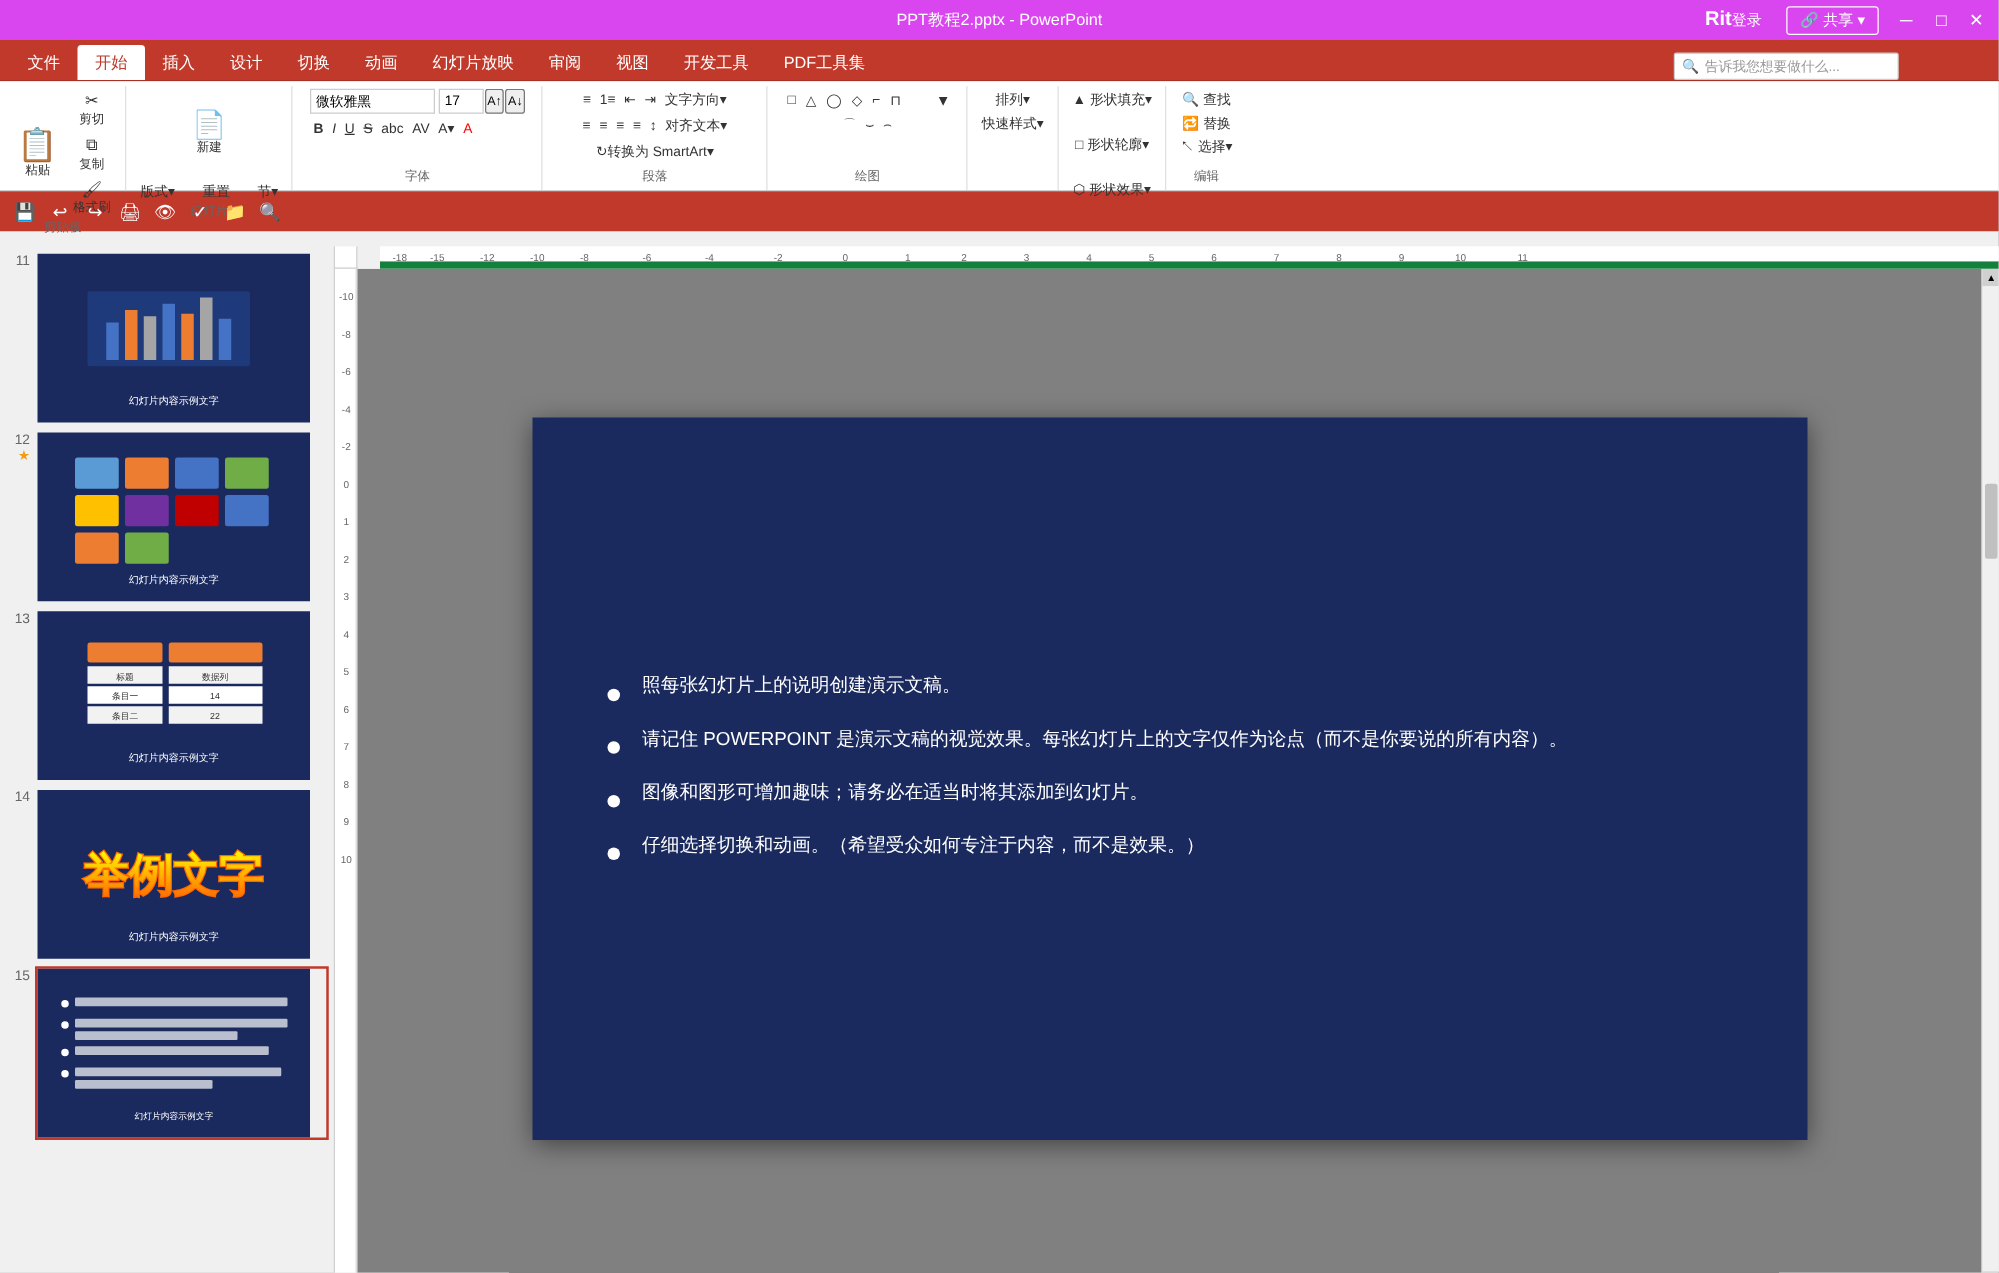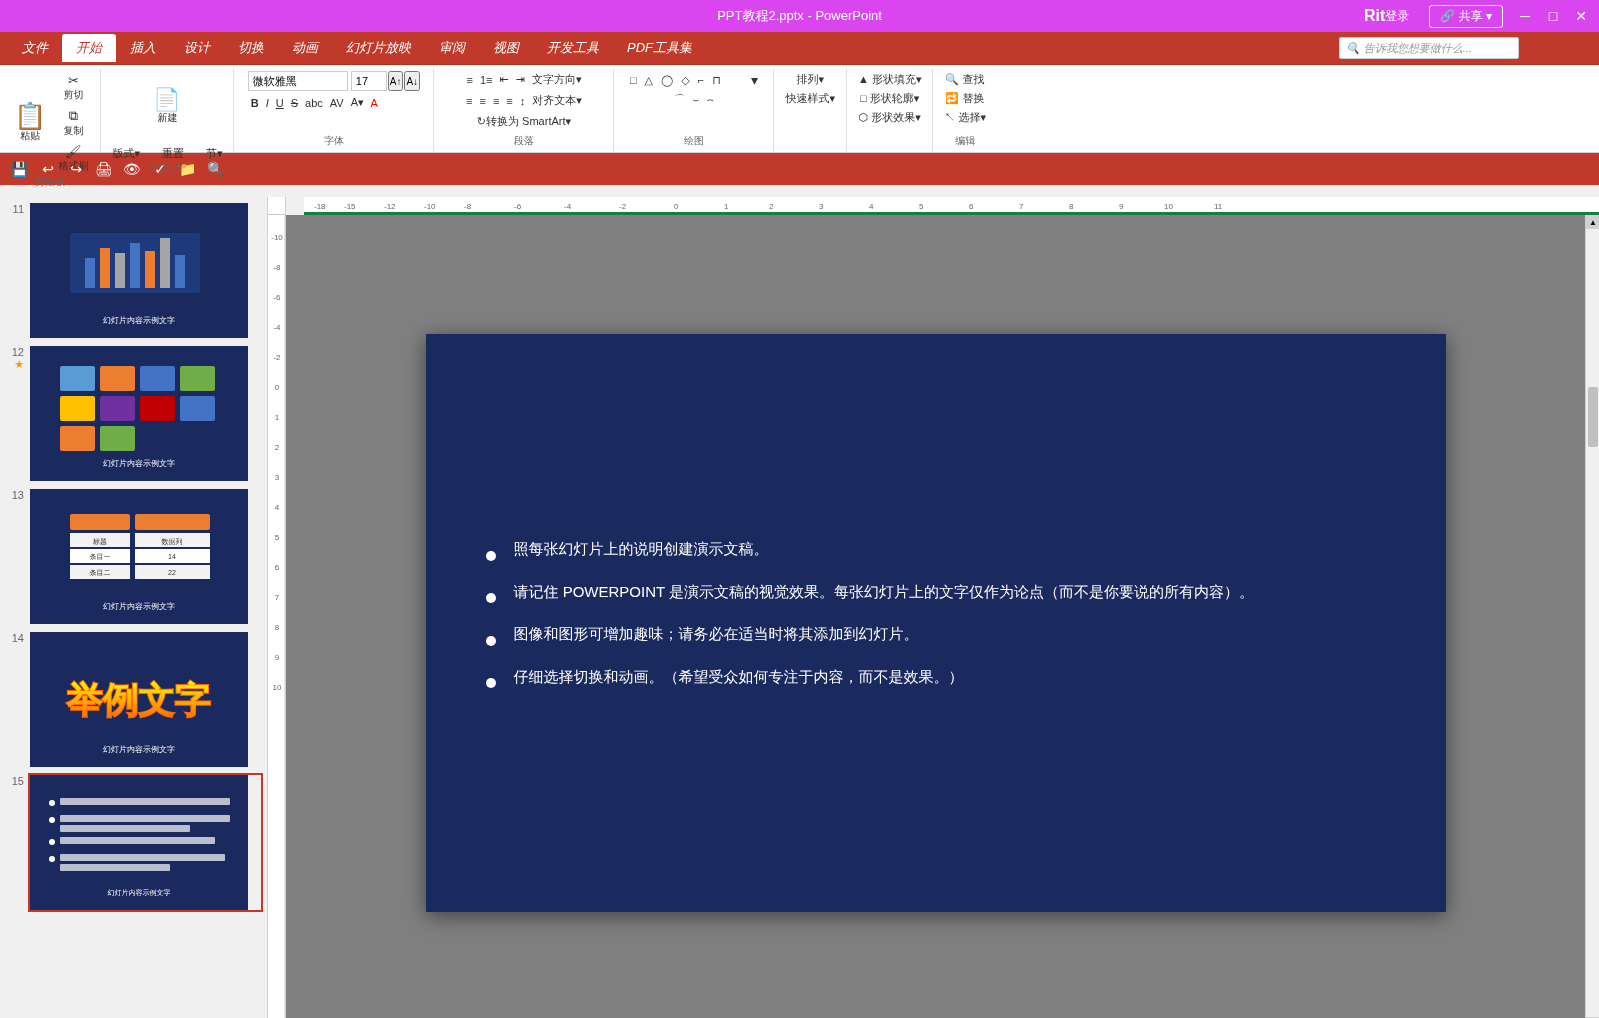--- a/index.html
+++ b/index.html
@@ -21,23 +21,22 @@
     .title-bar-left { display: flex; align-items: center; gap: 6px; }
 
     
     .ribbon {
       background: #c0392b;
       border-bottom: 1px solid #a93226;
     }
     .ribbon-tabs {
       display: flex;
       height: 32px;
-      align-items: center;
+      align-items: flex-end;
       padding-left: 8px;
-      font-style: italic;
     }
     .ribbon-tab {
       padding: 4px 14px;
       color: white;
       font-size: 13px;
       cursor: pointer;
       height: 28px;
       display: flex;
       align-items: center;
       border-radius: 3px 3px 0 0;
@@ -143,21 +142,21 @@
       height: 135px;
       background: #1a2a5e;
       position: relative;
       overflow: hidden;
     }
 
     
     .ruler-h {
       height: 18px;
       background: white;
-      border-bottom: 3px solid #15803d;
+      border-bottom: 6px solid #15803d;
       margin-left: 18px;
       position: relative;
       overflow: hidden;
     }
 
     
     .canvas-area {
       flex: 1;
       display: flex;
       flex-direction: column;
@@ -444,21 +443,21 @@
 
   <div class="ribbon-group">
     <div class="ribbon-group-content" style="flex-direction:column;gap:2px;">
       <div class="fmt-btn">排列▾</div>
       <div class="fmt-btn">快速样式▾</div>
     </div>
     <div class="ribbon-group-label"></div>
   </div>
 
   <div class="ribbon-group">
-    <div class="ribbon-group-content" style="flex-direction:column;gap:2px;">
+    <div class="ribbon-group-content" style="flex-direction:column;gap:19px;">
       <div class="fmt-btn">▲ 形状填充▾</div>
       <div class="fmt-btn">□ 形状轮廓▾</div>
       <div class="fmt-btn">⬡ 形状效果▾</div>
     </div>
     <div class="ribbon-group-label"></div>
   </div>
 
   <div class="ribbon-group" style="border-right:none;">
     <div class="ribbon-group-content" style="flex-direction:column;gap:2px;">
       <div class="fmt-btn">🔍 查找</div>

